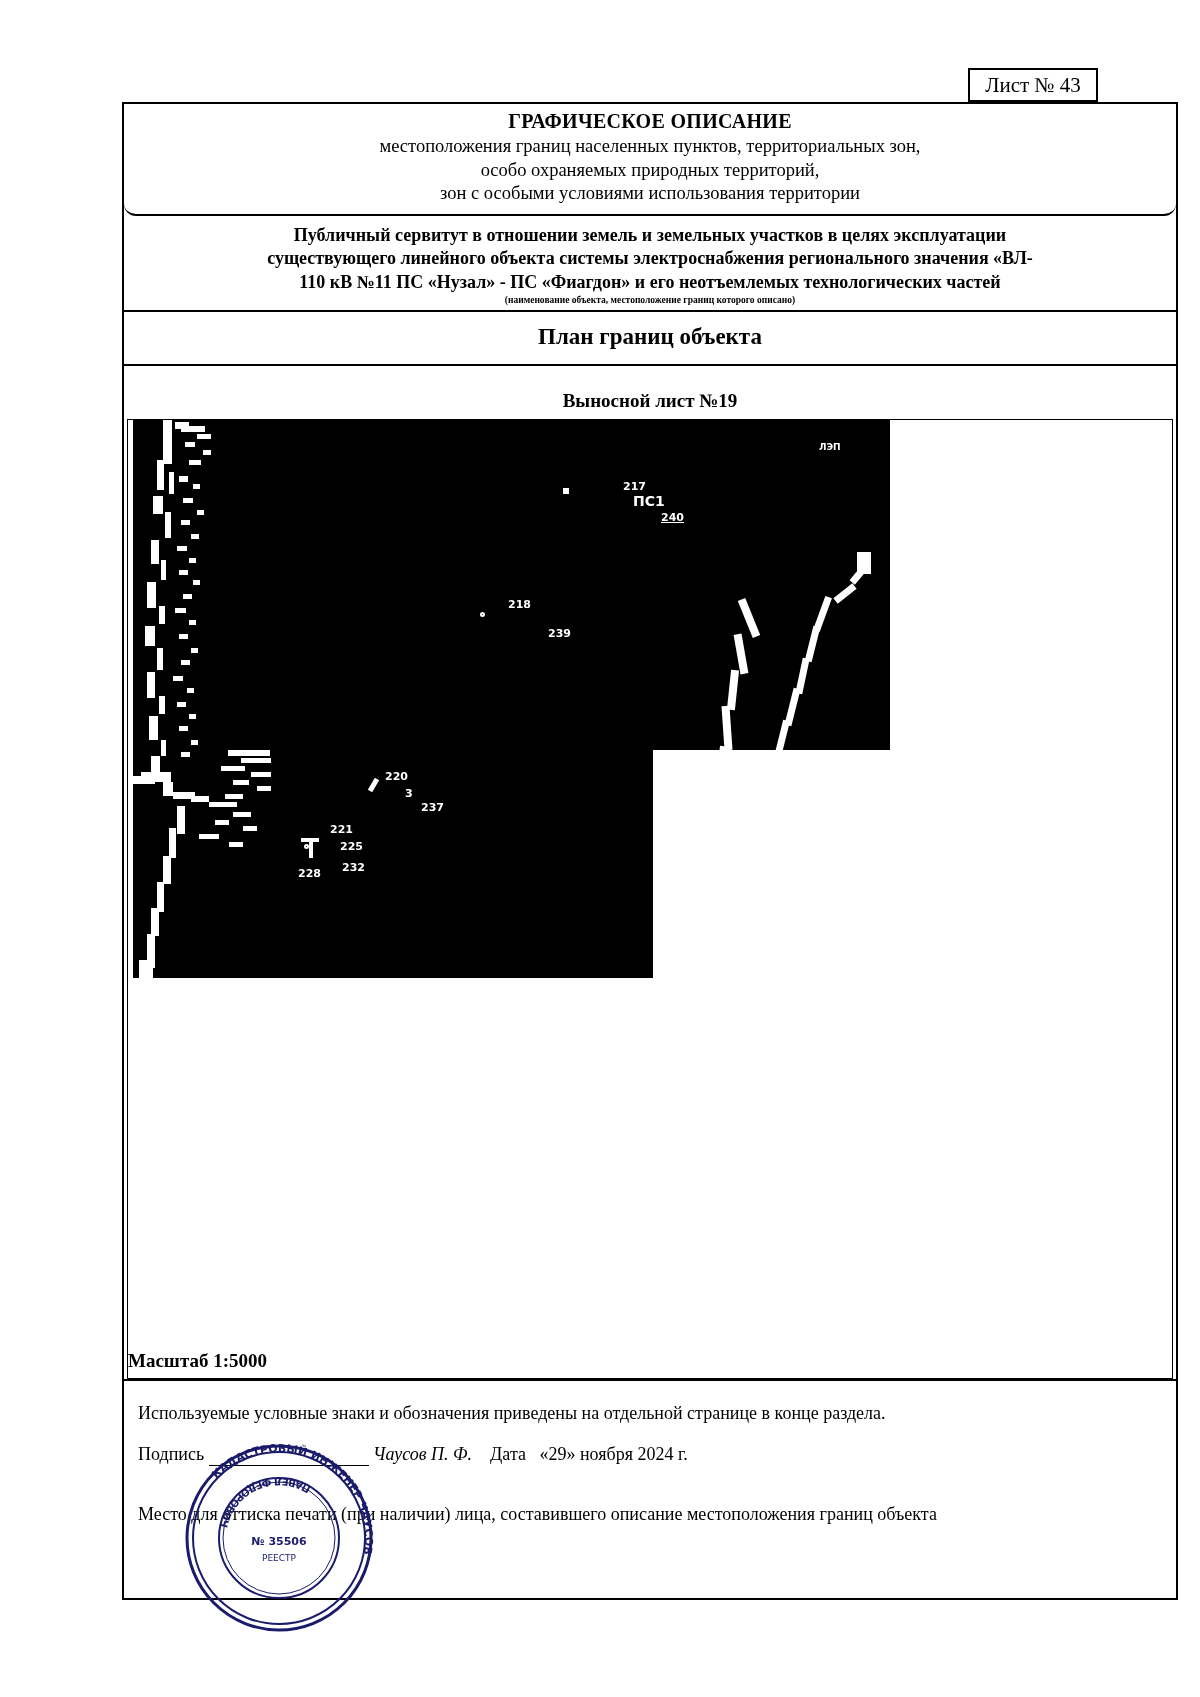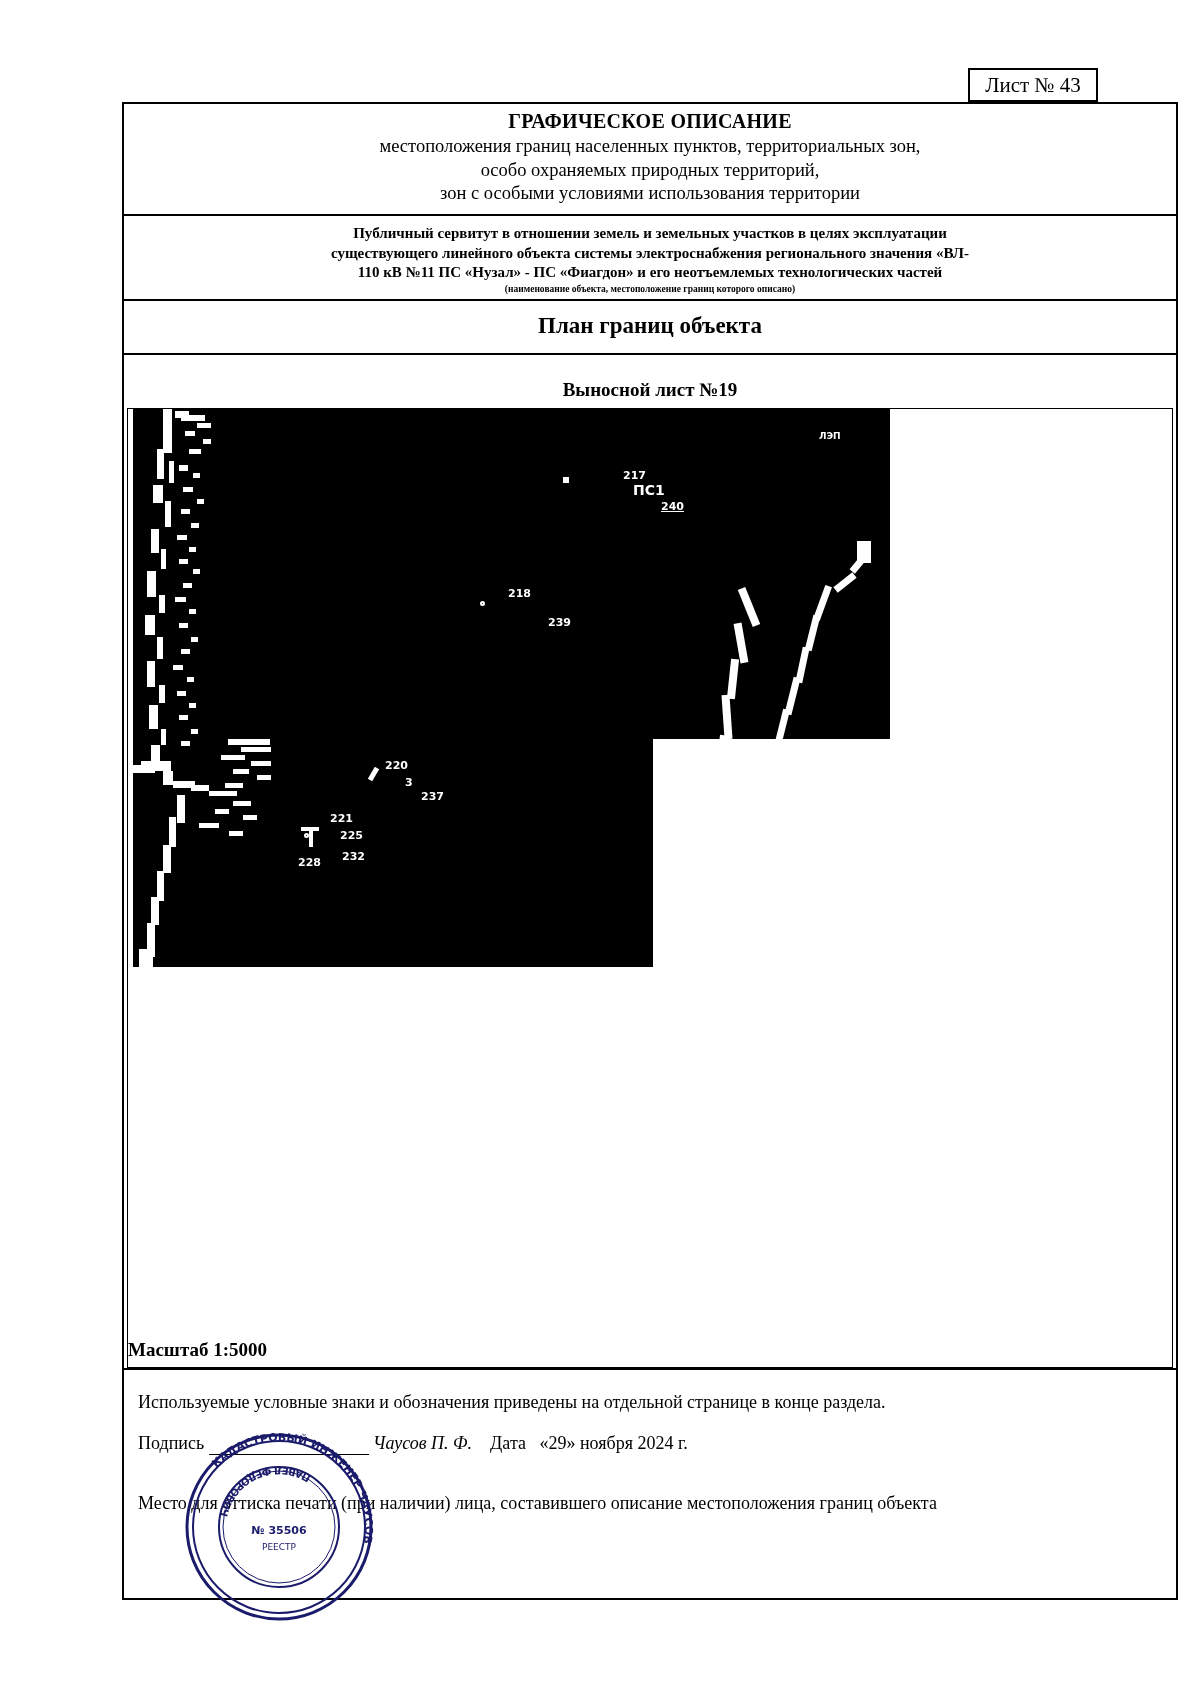--- a/index.html
+++ b/index.html
@@ -35,40 +35,41 @@
     left: 122px;
     width: 1056px;
     height: 1498px;
     border: 2px solid #000;
   }
 
   .band {
     border-bottom: 2px solid #000;
     padding: 6px 14px 8px 14px;
     text-align: center;
+    border-radius: 12px;
   }
 
   .title-main {
     font-size: 20px;
     font-weight: bold;
     letter-spacing: .3px;
     margin-bottom: 2px;
   }
   .title-sub {
     font-size: 18.5px;
     line-height: 1.28;
   }
 
   .obj-band {
     border-bottom: 2px solid #000;
     padding: 8px 16px 2px 16px;
     text-align: center;
   }
   .obj-name {
-    font-size: 15px;
+    font-size: 18px;
     font-weight: bold;
     line-height: 1.3;
   }
   .obj-caption {
     font-size: 9.5px;
     font-weight: bold;
     margin-top: 1px;
     margin-bottom: 3px;
   }
 

